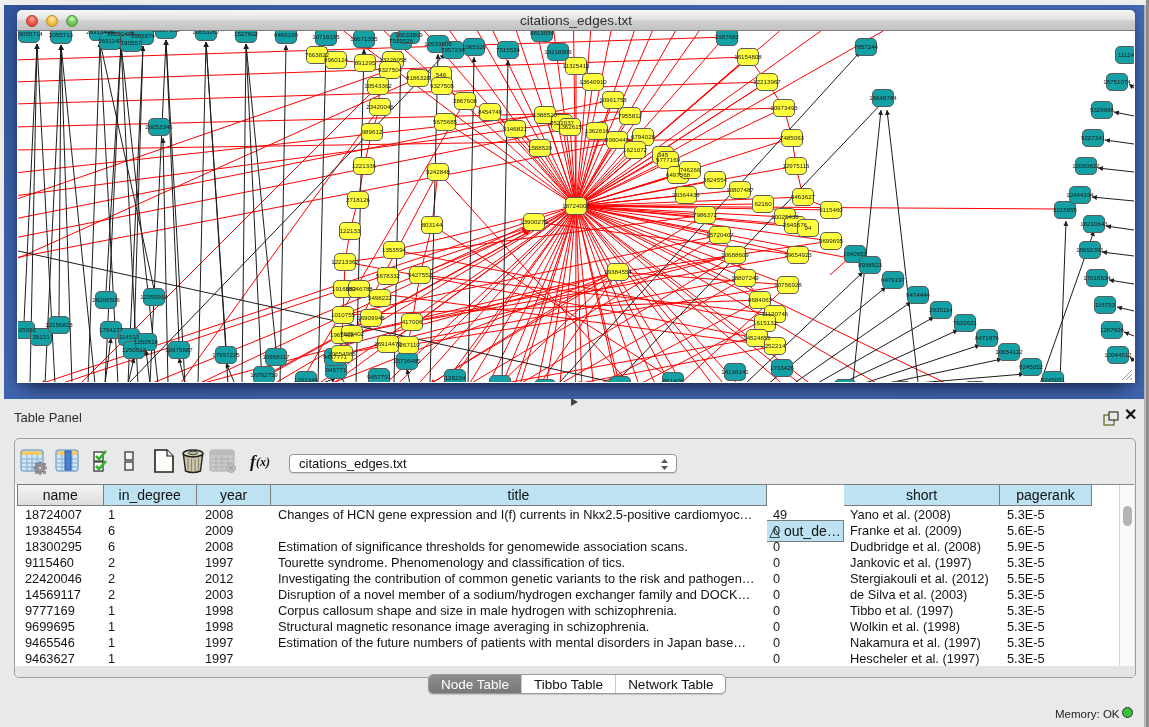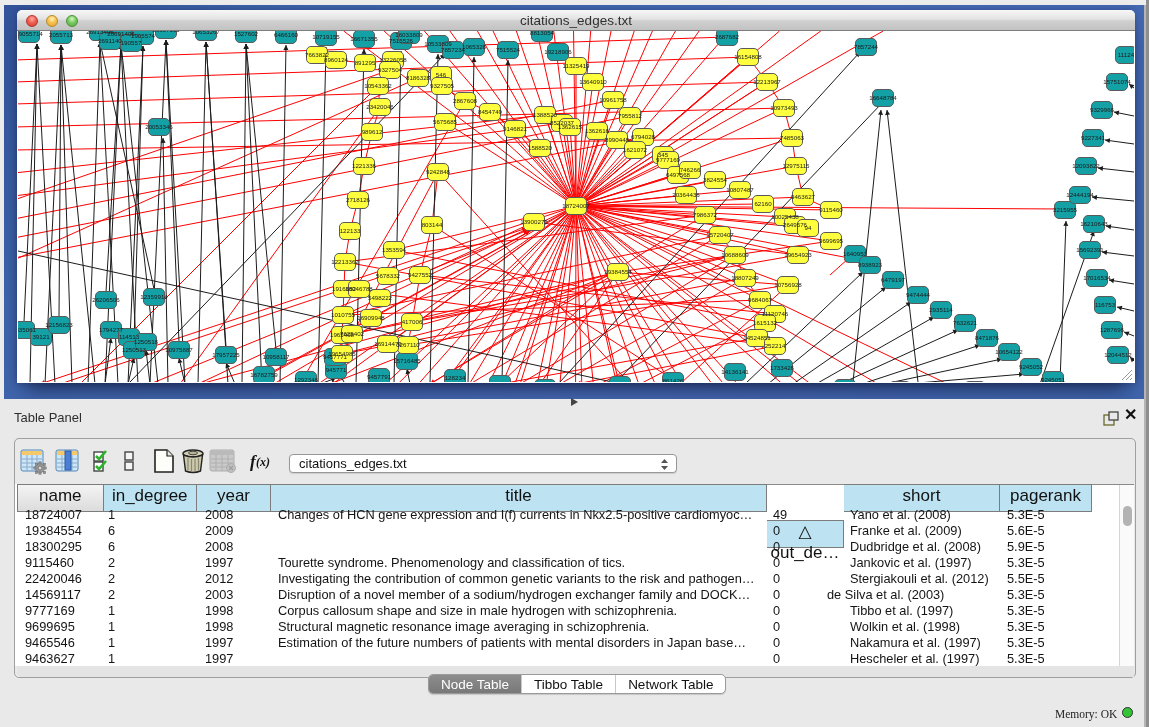--- a/index.html
+++ b/index.html
@@ -22,39 +22,39 @@
 
 .panelarea { position:absolute; left:0; top:399px; width:1146px; height:328px; background:#e9e9e9; }
 .ptitle { position:absolute; left:14px; top:410px; font-size:13px; color:#2e2e2e; }
 .pfloat { position:absolute; left:1103px; top:411px; }
 .pclose { position:absolute; left:1124px; top:405px; font-size:16px; font-weight:bold; color:#111; }
 .pbox { position:absolute; left:14px; top:438px; width:1122px; height:240px;
   border:1px solid #9f9f9f; border-radius:5px; background:#e9e9e9; }
 .tablebg { position:absolute; left:16px; top:484px; width:1118px; height:182px; background:#fff;
   border-left:1px solid #8a8a8a; border-top:1px solid #8a8a8a; }
 .hscroll { position:absolute; left:17px; top:666px; width:1117px; height:11px; background:#e4e4e4; }
-.hcell { position:absolute; top:484px; height:28px; background:#bde2f2; border:1px solid #7c7c7c;
-  border-left:none; font-size:17px; color:#111; text-align:center; line-height:21px; }
+.hcell { position:absolute; top:484px; height:22px; background:#bde2f2; border:1px solid #7c7c7c;
+  border-left:none; font-size:14px; color:#111; text-align:center; line-height:21px; }
 .trow { position:absolute; left:0px; width:1080px; height:16px; font-size:12.8px; color:#141414; }
 .trow span { position:absolute; top:1px; white-space:nowrap; }
 
 .vsb { position:absolute; left:1119px; top:485px; width:15px; height:181px; background:#fafafa; border-left:1px solid #d6d6d6; }
 .vsb .thumb { position:absolute; left:3px; top:21px; width:9px; height:20px; border-radius:5px; background:#b3b3b3; }
 
 .dd { position:absolute; left:289px; top:454px; width:388px; height:19px; background:#fff;
   border:1px solid #989898; border-radius:4px; font-size:13px; color:#111; line-height:18px;
   padding-left:9px; box-shadow:0 1px 1px rgba(0,0,0,.12); }
 
 .tabs { position:absolute; left:428px; top:674px; height:20px; display:flex;
   border:1px solid #9a9a9a; border-radius:5px; overflow:hidden; background:#fff;
   box-shadow:0 1px 1px rgba(0,0,0,.15); }
 .tabs div { padding:0 12px; font-size:13.5px; line-height:19px; color:#111; }
 .tabs .sel { background:linear-gradient(#8d8d8d,#787878); color:#fff; }
 .tabs .sep { width:1px; padding:0; background:#c9c9c9; }
-.mem { position:absolute; left:1055px; top:708px; font-size:11.5px; color:#222;font-family:Liberation Serif, serif; }
+.mem { position:absolute; left:1055px; top:708px; font-size:11.5px; color:#222; }
 .memdot { position:absolute; left:1122px; top:707px; width:11px; height:11px; border-radius:50%;
   background:#35c438; border:1px solid #333; }
 .gutter { position:absolute; left:14.5px; top:484px; width:2px; height:182px; background:#fff; }
 </style></head>
 <body>
 <div class="desktop"></div>
 <div class="frame">
   <div class="titlebar">
       <div class="t">citations_edges.txt</div>
     </div>
@@ -953,20 +953,21 @@
     <span style="left:108px">6</span>
     <span style="left:205px">2009</span>
     <span style="left:773px">0</span>
     <span style="left:850px">Franke et al. (2009)</span>
     <span style="left:1007px">5.6E-5</span>
   </div>
 <div class="trow" style="top:538px">
 <span style="left:25px">18300295</span>
     <span style="left:108px">6</span>
     <span style="left:205px">2008</span>
+    <span style="left:278px">Estimation of significance thresholds for genomewide association scans.</span>
     <span style="left:773px">0</span>
     <span style="left:850px">Dudbridge et al. (2008)</span>
     <span style="left:1007px">5.9E-5</span>
   </div>
 <div class="trow" style="top:554px">
 <span style="left:25px">9115460</span>
     <span style="left:108px">2</span>
     <span style="left:205px">1997</span>
     <span style="left:278px">Tourette syndrome. Phenomenology and classification of tics.</span>
     <span style="left:773px">0</span>
@@ -981,21 +982,21 @@
     <span style="left:773px">0</span>
     <span style="left:850px">Stergiakouli et al. (2012)</span>
     <span style="left:1007px">5.5E-5</span>
   </div>
 <div class="trow" style="top:586px">
 <span style="left:25px">14569117</span>
     <span style="left:108px">2</span>
     <span style="left:205px">2003</span>
     <span style="left:278px">Disruption of a novel member of a sodium/hydrogen exchanger family and DOCK…</span>
     <span style="left:773px">0</span>
-    <span style="left:827px">de Silva et al. (2003)</span>
+    <span style="left:850px">de Silva et al. (2003)</span>
     <span style="left:1007px">5.3E-5</span>
   </div>
 <div class="trow" style="top:602px">
 <span style="left:25px">9777169</span>
     <span style="left:108px">1</span>
     <span style="left:205px">1998</span>
     <span style="left:278px">Corpus callosum shape and size in male hydrogen with schizophrenia.</span>
     <span style="left:773px">0</span>
     <span style="left:850px">Tibbo et al. (1997)</span>
     <span style="left:1007px">5.3E-5</span>

